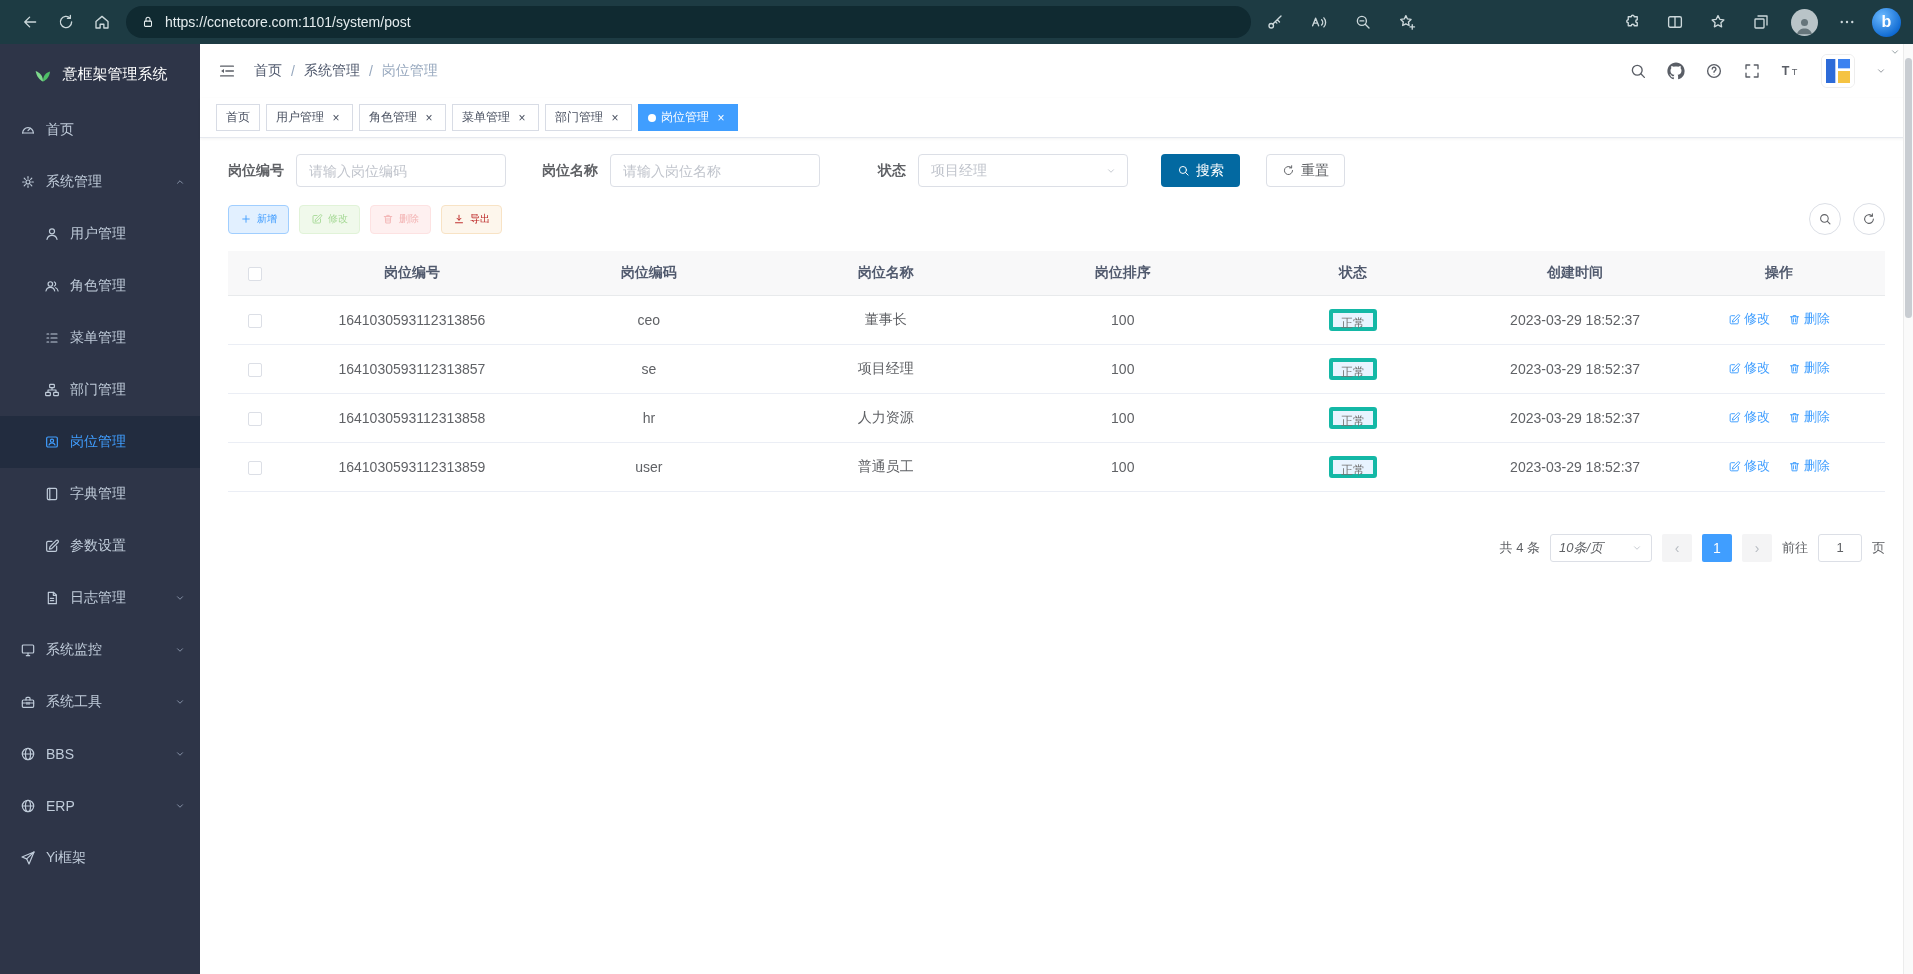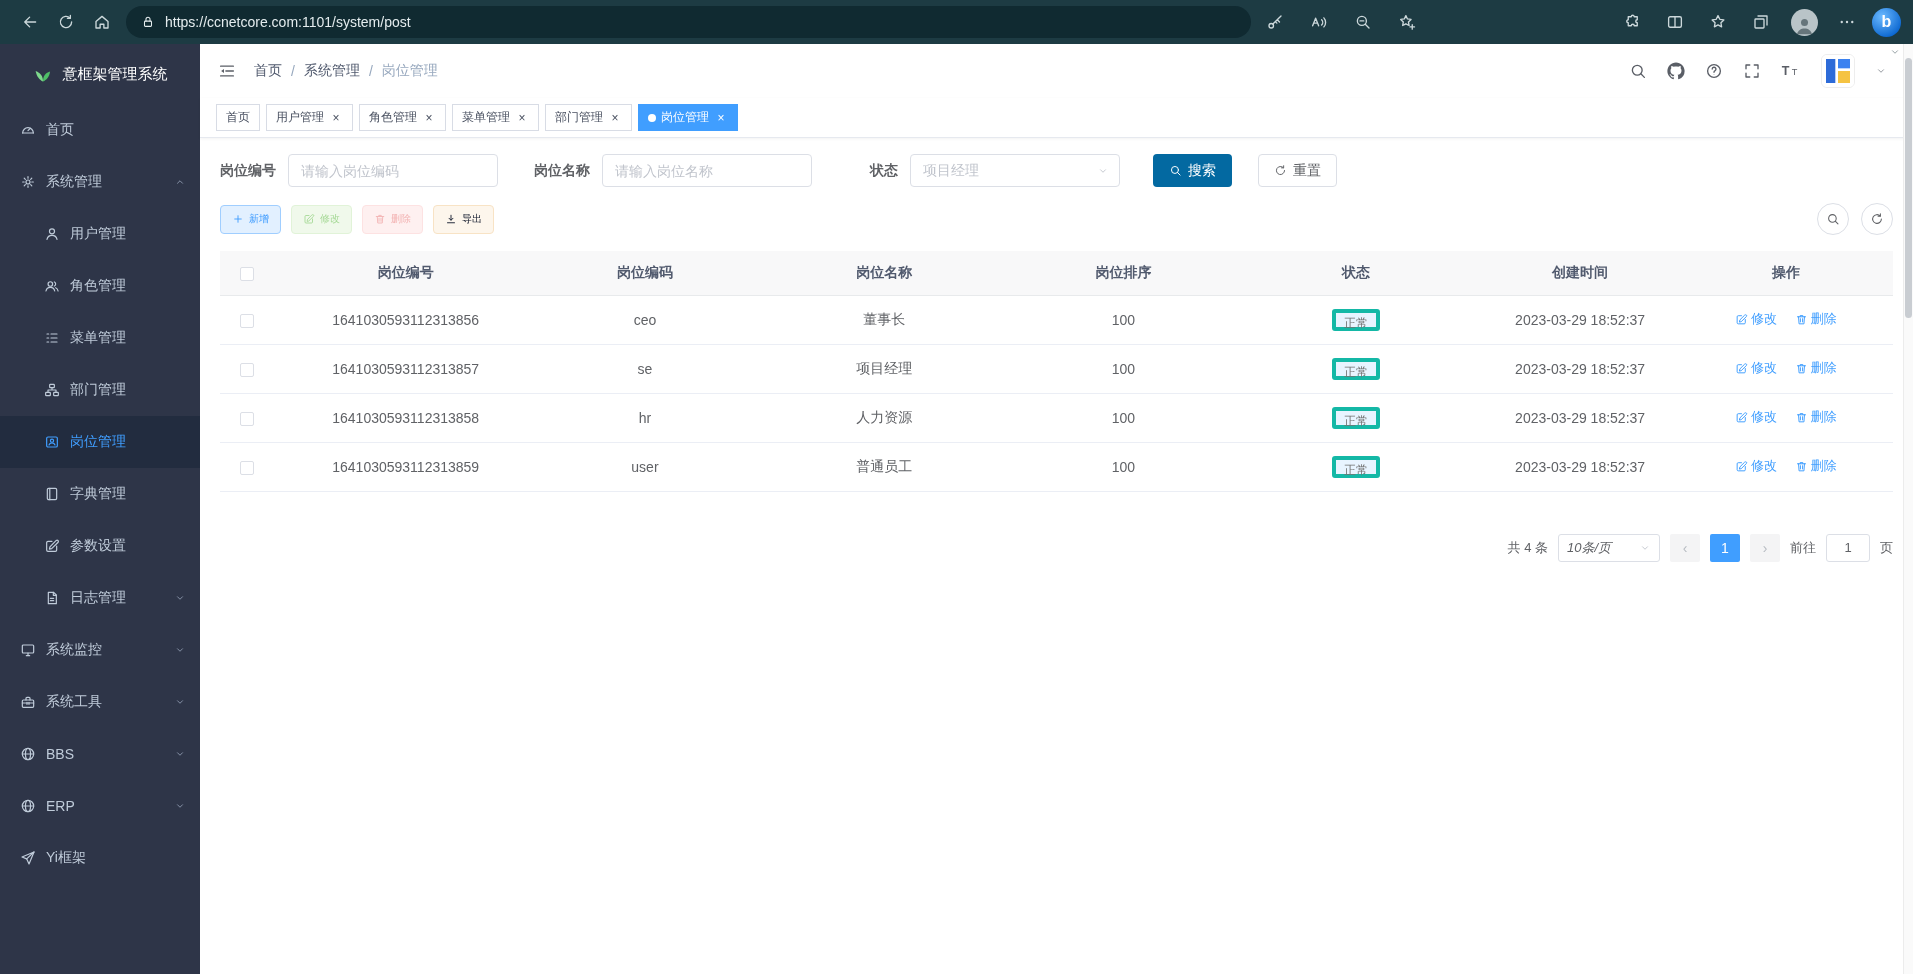--- a/index.html
+++ b/index.html
@@ -45,38 +45,38 @@
 
   
   .tabsbar { height:40px; display:flex; align-items:center; gap:6px; padding:0 16px; background:#fff; border-bottom:1px solid #e6e9ef; box-shadow:0 1px 3px rgba(0,0,0,.05); }
   .tab { height:27px; display:inline-flex; align-items:center; gap:5px; padding:0 9px; border:1px solid #d8dce5; background:#fff; color:#495060; font-size:12px; cursor:pointer; white-space:nowrap; }
   .tab .dot { width:8px; height:8px; border-radius:50%; background:#fff; display:none; }
   .tab.active { background:#409eff; border-color:#409eff; color:#fff; }
   .tab.active .dot { display:inline-block; }
   .tab .x { font-size:12px; line-height:1; width:14px; height:14px; display:flex; align-items:center; justify-content:center; border-radius:50%; }
 
   
-  .content { padding:16px 20px; flex:1; }
+  .content { padding:16px 28px; flex:1; }
   .filters { display:flex; align-items:center; }
   .f-group { display:flex; align-items:center; margin-right:36px; }
   .f-group.status { margin-left:22px; margin-right:24px; }
   .f-label { font-size:14px; font-weight:bold; color:#606266; margin-right:12px; white-space:nowrap; }
   .f-input { width:210px; height:33px; border:1px solid #dcdfe6; border-radius:4px; padding:0 12px; font-size:14px; color:#606266; outline:none; background:#fff; }
   .f-input::placeholder { color:#c0c4cc; }
   .f-select { width:210px; height:33px; border:1px solid #dcdfe6; border-radius:4px; padding:0 10px 0 12px; font-size:14px; color:#c0c4cc; display:flex; align-items:center; justify-content:space-between; background:#fff; cursor:pointer; }
   .btn { height:33px; border-radius:4px; font-size:14px; display:inline-flex; align-items:center; gap:6px; padding:0 15px; cursor:pointer; border:1px solid transparent; }
   .btn-primary { background:#0369a1; color:#fff;margin-left:9px; }
   .btn-default { background:#fff; border-color:#dcdfe6; color:#606266; margin-left:26px; }
 
   .toolbar { margin-top:16px; display:flex; align-items:center; gap:10px; }
   .tbtn { height:29px; padding:0 11px; border-radius:4px; font-size:10px; display:inline-flex; align-items:center; gap:5px; border:1px solid; cursor:pointer; }
   .tb-add { background:#e2f0ff; border-color:#a0ceff; color:#3d9bff; }
   .tb-edit { background:#f0f9eb; border-color:#e1f3d8; color:#a6d996; cursor:not-allowed; }
   .tb-del { background:#fef0f0; border-color:#fde2e2; color:#f3b4b4; cursor:not-allowed; }
-  .tb-exp { background:#fdf6ec; border-color:#f8e3c5; color:#0f172a; }
+  .tb-exp { background:#fdf6ec; border-color:#f8e3c5; color:#b91c1c; }
   .tool-right { margin-left:auto; display:flex; gap:12px; }
   .round-btn { width:32px; height:32px; border-radius:50%; border:1px solid #dcdfe6; display:flex; align-items:center; justify-content:center; color:#606266; background:#fff; cursor:pointer; }
 
   table.grid { width:100%; border-collapse:collapse; margin-top:16px; table-layout:fixed; }
   .grid thead th { background:#f8f8f9; color:#515a6e; font-weight:bold; font-size:14px; height:44px; border-bottom:1px solid #e8eaec; text-align:center; }
   .grid tbody td { height:49px; font-size:14px; color:#606266; text-align:center; border-bottom:1px solid #ebeef5; overflow:hidden; white-space:nowrap; }
   .cb { display:inline-block; width:14px; height:14px; border:1px solid #dcdfe6; border-radius:2px; background:#fff; vertical-align:middle; cursor:pointer; }
   .tag { display:inline-block; padding:0 8px; height:22px; line-height:21px; background:#e8f4ff; border:4px solid #14b8a6; color:#737373; border-radius:3px; font-size:12px; }
   .op-link { color:#409eff; font-size:13px; display:inline-flex; align-items:center; gap:3px; cursor:pointer; }
   .op-link + .op-link { margin-left:14px; }

